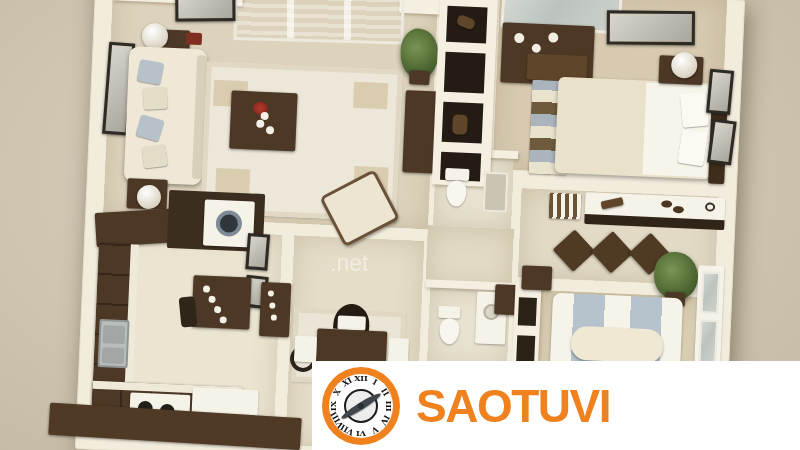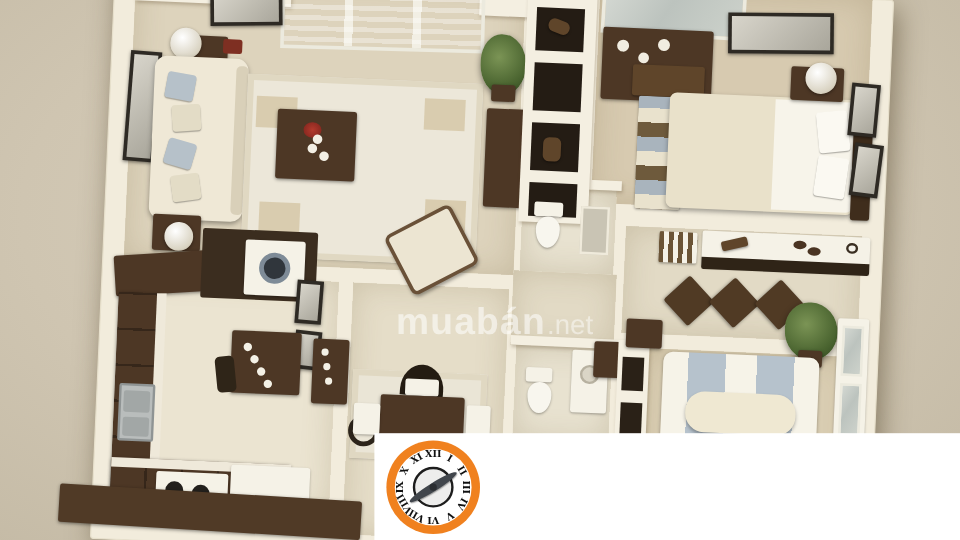--- a/index.html
+++ b/index.html
@@ -210,21 +210,20 @@
     <div class="abs" style="left:338px;top:306px;width:36px;height:26px;background:#241c12;border-radius:50% 50% 0 0/80% 80% 0 0;transform:rotate(2deg)"></div>
     <div class="white-obj" style="left:342px;top:318px;width:28px;height:14px"></div>
     <div class="wood" style="left:322px;top:332px;width:70px;height:36px"></div>
     <div class="white-obj" style="left:300px;top:340px;width:22px;height:26px"></div>
     <div class="white-obj" style="left:394px;top:338px;width:20px;height:26px"></div>
     <div class="white-obj" style="left:340px;top:372px;width:34px;height:18px;border-radius:6px"></div>
 
   </div>
 
   <div class="watermark">
-    <span class="wm-brand">muabán</span>
       <span class="wm-suffix">.net</span>
   </div>
 
   <div class="logo-strip">
     <div class="clock">
       <div class="clock-ring"></div>
       <div class="clock-face"></div>
       <div class="clock-numerals">
           <span style="transform: translate(-50%, -50%) rotate(0deg) translateY(-28px);">XII</span>
           <span style="transform: translate(-50%, -50%) rotate(30deg) translateY(-28px);">I</span>
@@ -237,15 +236,16 @@
           <span style="transform: translate(-50%, -50%) rotate(240deg) translateY(-28px);">VIII</span>
           <span style="transform: translate(-50%, -50%) rotate(270deg) translateY(-28px);">IX</span>
           <span style="transform: translate(-50%, -50%) rotate(300deg) translateY(-28px);">X</span>
           <span style="transform: translate(-50%, -50%) rotate(330deg) translateY(-28px);">XI</span>
         </div>
       <div class="clock-inner"></div>
       <div class="clock-hand"></div>
       <div class="clock-pin"></div>
     </div>
     <div class="logo-text">
+      <span style="color:#F0811F">SAOTUVI</span>
     </div>
   </div>
 </div>
 
 </body></html>

